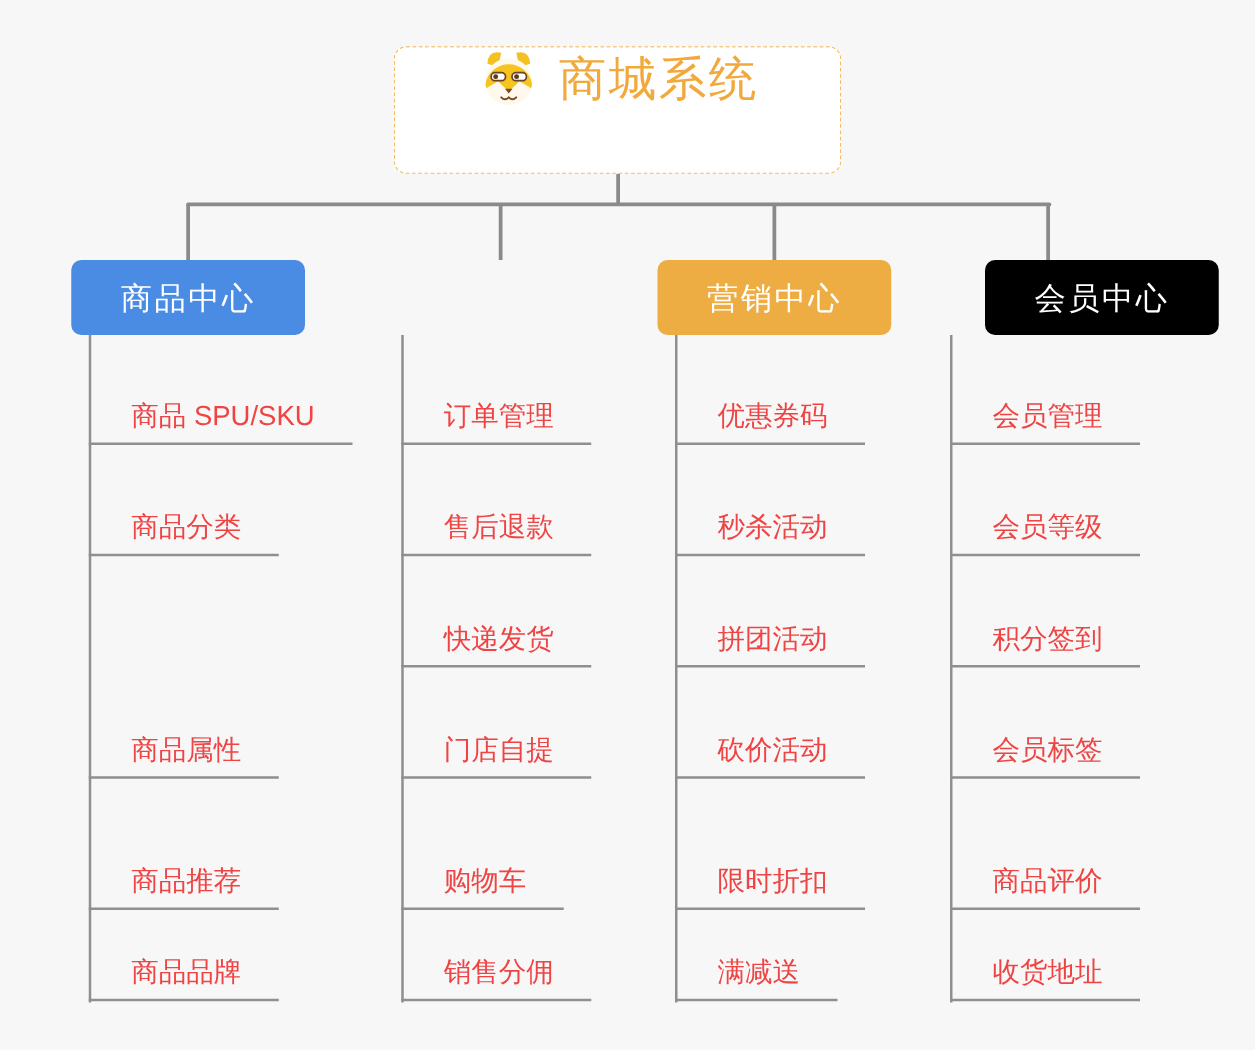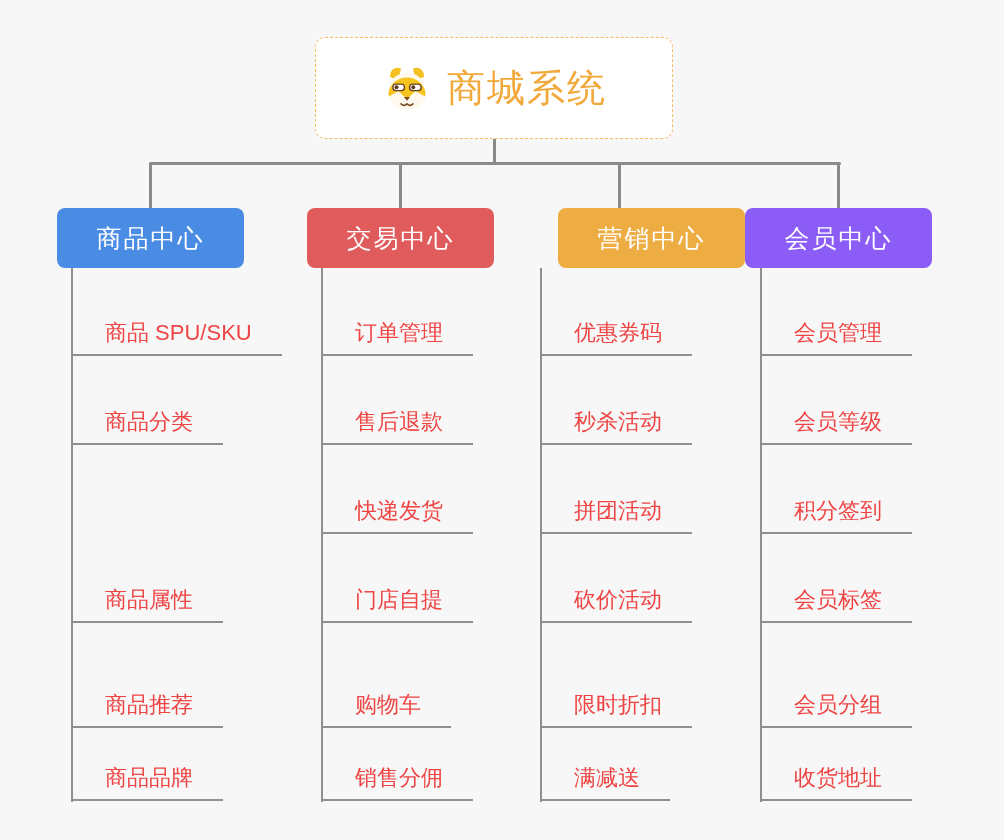--- a/index.html
+++ b/index.html
@@ -8,21 +8,21 @@
     background:#f7f7f7;
     font-family:"Liberation Sans","DejaVu Sans",sans-serif;
     overflow:hidden;
   }
   #canvas{position:relative;width:1004px;height:840px;}
 
   
   .node-root{
     position:absolute;left:315px;top:37px;width:358px;height:102px;
     background:#ffffff;border:1px dashed #f3bc63;border-radius:10px;
-    display:flex;align-items:center;justify-content:center;gap:14px;
+    display:flex;align-items:flex-start;justify-content:center;gap:14px;
     box-sizing:border-box;
   }
   .root-title{
     font-size:38px;color:#f2a93c;letter-spacing:2px;white-space:nowrap;
   }
   .root-icon{width:52px;height:48px;display:block;}
 
   
   .line{position:absolute;background:#8a8a8a;}
   .ln-root-v {left:493px;top:139px;width:3px;height:25px;}
@@ -34,21 +34,21 @@
   .colline.c0{left:71px;} .colline.c1{left:321px;}
   .colline.c2{left:540px;} .colline.c3{left:760px;}
 
   
   .branch{
     position:absolute;top:208px;width:187px;height:60px;border-radius:8px;
     color:#ffffff;font-size:25px;letter-spacing:2px;
     display:flex;align-items:center;justify-content:center;white-space:nowrap;
   }
   .branch.b0{left:57px;}  .branch.b1{left:307px;}
-  .branch.b2{left:526px;margin-left:32px;} .branch.b3{left:745px;}
+  .branch.b2{left:526px;} .branch.b3{left:745px;}
 
   
   .leaf{
     position:absolute;
     font-size:22px;line-height:30px;color:#ef4444;
     padding:0 30px 6px 34px;
     border-bottom:2px solid #8f8f8f;
     white-space:nowrap;
   }
   .leaf.c0{left:71px;} .leaf.c1{left:321px;}
@@ -82,23 +82,22 @@
       <rect x="33" y="23.5" width="13.5" height="7.5" rx="3.7" fill="#ffffff" stroke="#6b4423" stroke-width="1.6"></rect>
       <circle cx="17.8" cy="27.2" r="2.3" fill="#5d3a1a"></circle>
       <circle cx="37.3" cy="27.2" r="2.3" fill="#5d3a1a"></circle>
       <path d="M26.5 38.5 L33.5 38.5 L30 43 Z" fill="#7a4a21"></path>
       <path d="M23 46.5 Q26.5 50 30 46.5 Q33.5 50 37 46.5" fill="none" stroke="#7a4a21" stroke-width="1.8" stroke-linecap="round"></path>
     </svg>
     <span class="root-title">商城系统</span>
   </div>
 
   <div class="branch b0" style="background: rgb(74, 140, 228);">商品中心</div>
-  <div class="branch b1" style="background: rgb(224, 91, 91);">交易中心</div>
   <div class="branch b2" style="background: rgb(238, 173, 66);">营销中心</div>
-  <div class="branch b3" style="background: #8b5cf6;">会员中心</div>
+  <div class="branch b3" style="background: #000000; margin-left: 43px;">会员中心</div>
 
   <div class="leaf c0 r0">商品 SPU/SKU</div>
   <div class="leaf c0 r1">商品分类</div>
   <div class="leaf c0 r3">商品属性</div>
   <div class="leaf c0 r4">商品推荐</div>
   <div class="leaf c0 r5">商品品牌</div>
 
   <div class="leaf c1 r0">订单管理</div>
   <div class="leaf c1 r1">售后退款</div>
   <div class="leaf c1 r2">快递发货</div>
@@ -110,16 +109,16 @@
   <div class="leaf c2 r1">秒杀活动</div>
   <div class="leaf c2 r2">拼团活动</div>
   <div class="leaf c2 r3">砍价活动</div>
   <div class="leaf c2 r4">限时折扣</div>
   <div class="leaf c2 r5">满减送</div>
 
   <div class="leaf c3 r0">会员管理</div>
   <div class="leaf c3 r1">会员等级</div>
   <div class="leaf c3 r2">积分签到</div>
   <div class="leaf c3 r3">会员标签</div>
-  <div class="leaf c3 r4">会员分组</div>
+  <div class="leaf c3 r4">商品评价</div>
   <div class="leaf c3 r5">收货地址</div>
 
 </div>
 
 </body></html>

